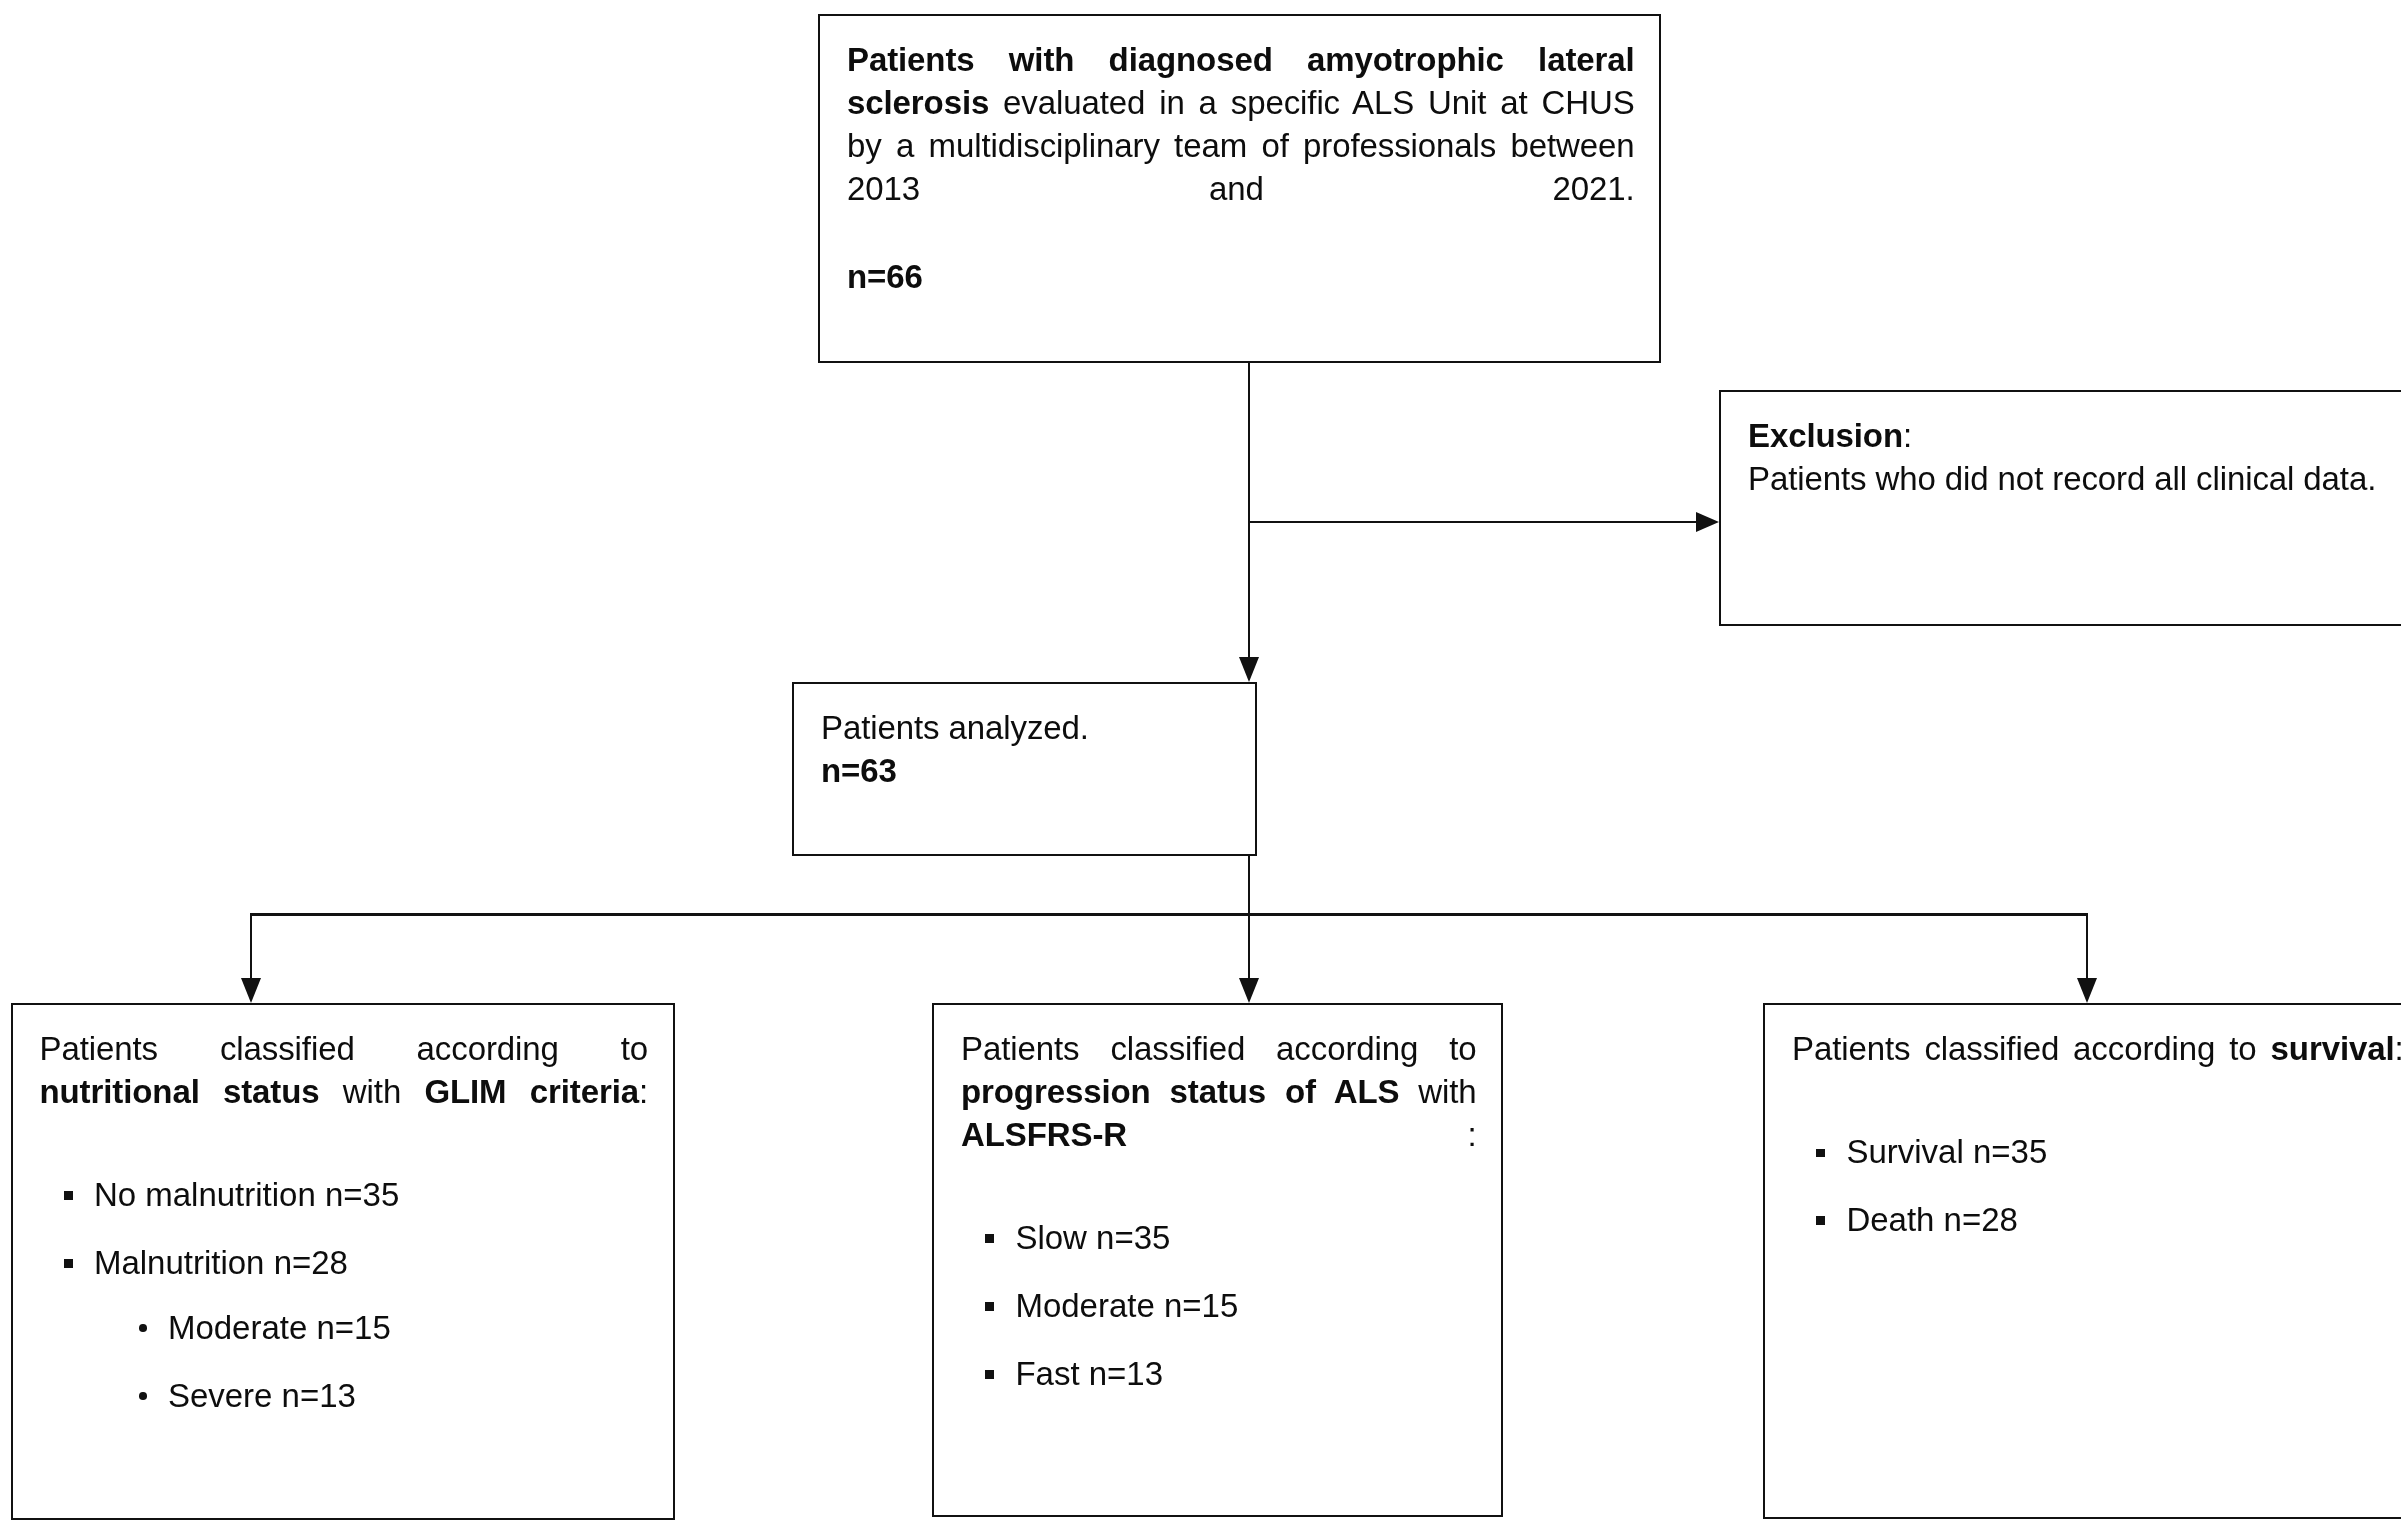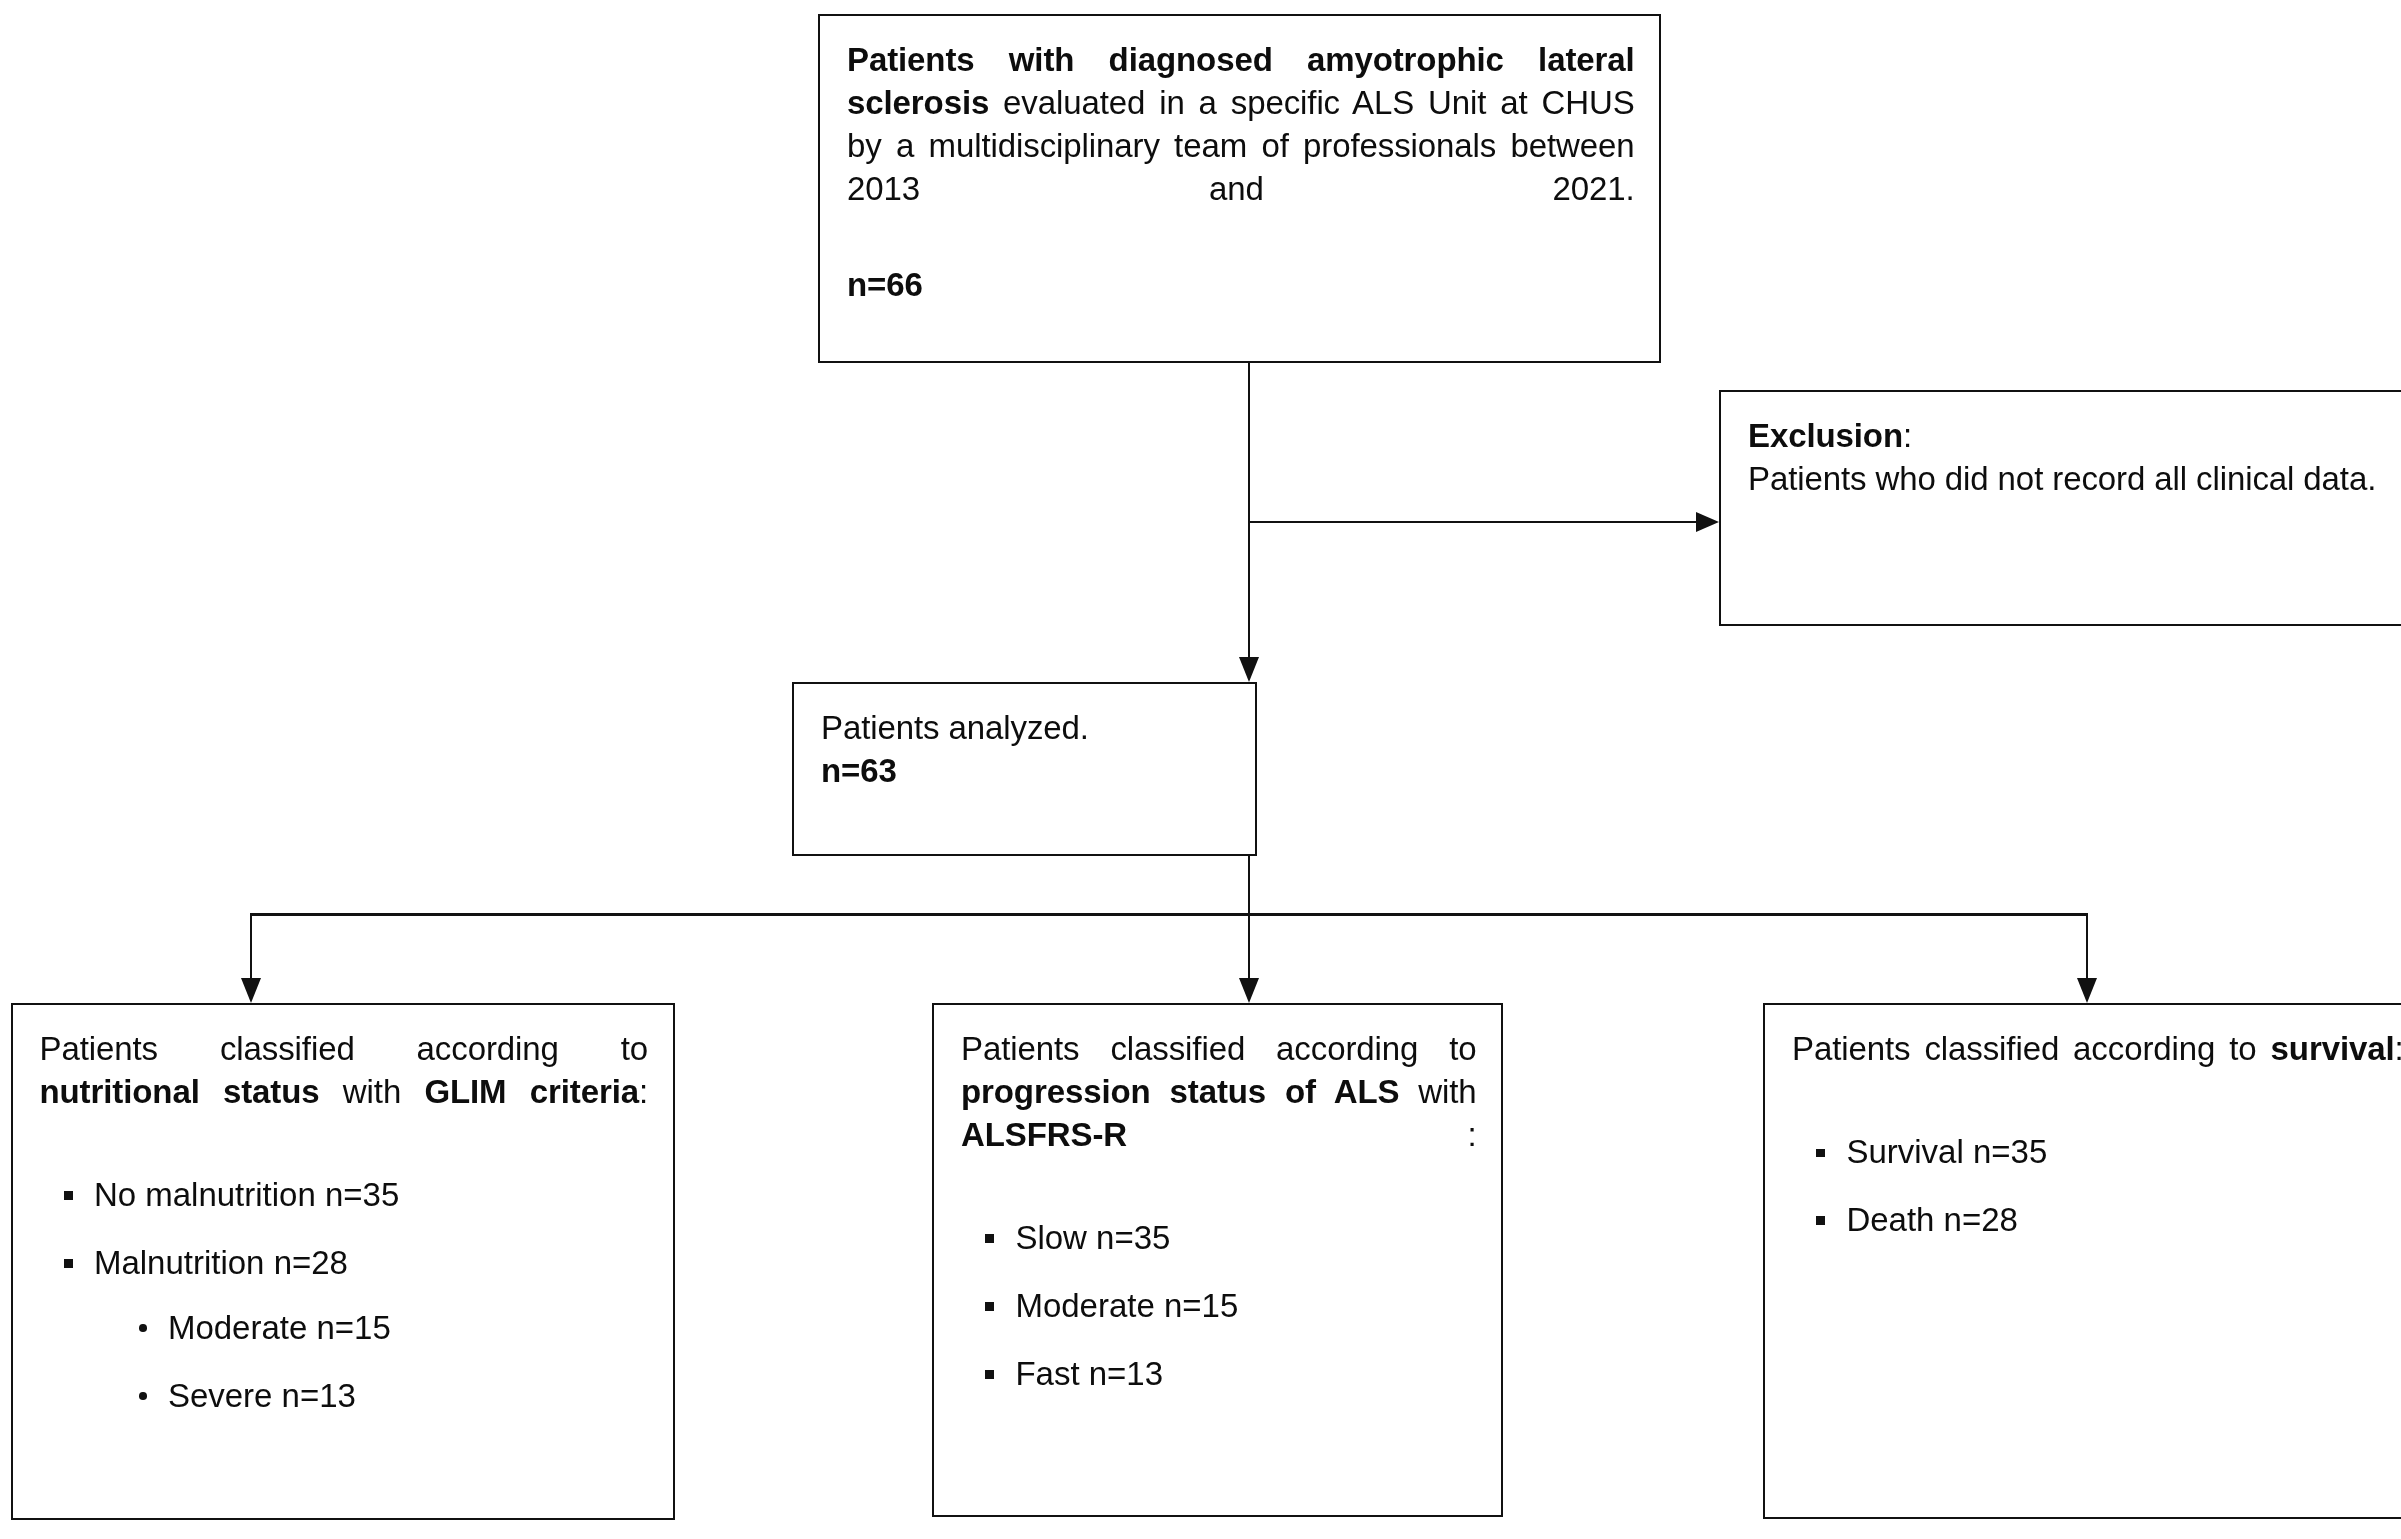--- a/index.html
+++ b/index.html
@@ -108,21 +108,21 @@
     border-left: 23px solid #111111;
   }
 </style>
 </head>
 <body>
 
 <div id="canvas">
 
   <div class="node" style="left:818px; top:14px; width:843px; height:349px;">
     <p class="just"><b>Patients with diagnosed amyotrophic lateral sclerosis</b><span> evaluated in a specific ALS Unit at CHUS by a multidisciplinary team of professionals between 2013 and 2021.</span></p>
-    <p style="margin-top:11px;"><b>n=66</b></p>
+    <p style="margin-top:3px;"><b>n=66</b></p>
   </div>
 
   <div class="vline" style="left:1248px; top:363px; width:2.3px; height:294px;"></div>
   <div class="arrow-down" style="left:1239px; top:657px;"></div>
 
   <div class="hline" style="left:1249px; top:521px; width:449px; height:2.3px;"></div>
   <div class="arrow-right" style="left:1696px; top:512px;"></div>
 
   <div class="node" style="left:1719px; top:390px; width:760px; height:236px;">
     <p><b>Exclusion</b><span>:</span></p>

